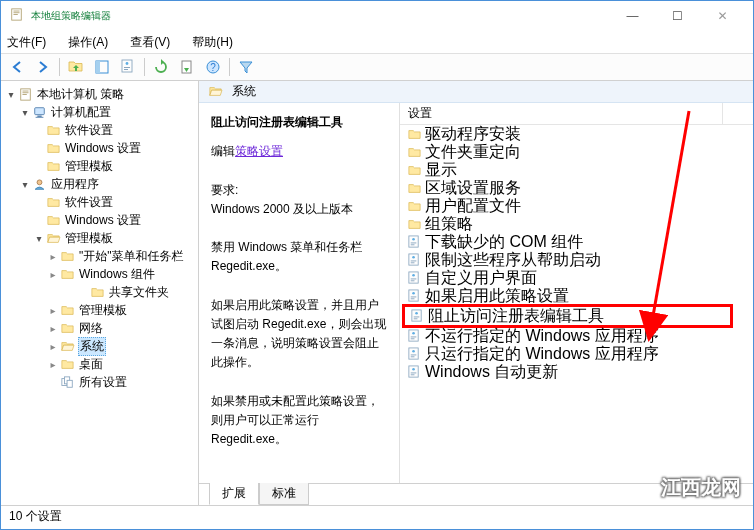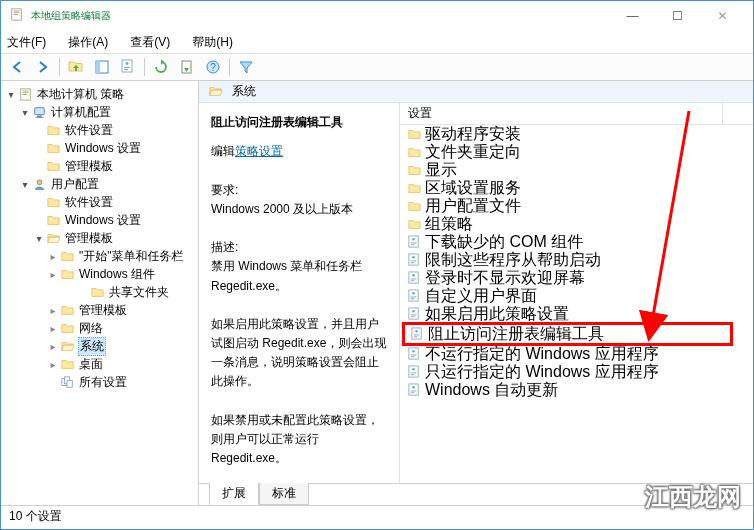--- a/index.html
+++ b/index.html
@@ -20,31 +20,31 @@
 .tree-node { display: flex; align-items: center; height: 18px; font-size: 12px; white-space: nowrap; }
 .tree-caret { width: 12px; display: inline-flex; justify-content: center; color: #555; font-size: 10px; }
 .tree-icon { width: 16px; height: 16px; margin-right: 3px; display: inline-flex; align-items: center; justify-content: center; }
 .tree-node.selected .label-span { background: #cce8ff; border: 1px dotted #5aa7e0; padding: 0 1px; }
 .label-span { padding: 0 1px; }
 .right-pane { flex: 1; display: flex; flex-direction: column; position: relative; }
 .right-header { height: 22px; background: #eef4fb; border-bottom: 1px solid #d5e4f3; display: flex; align-items: center; padding: 0 8px; gap: 6px; }
 .content-split { flex: 1; display: flex; overflow: hidden; }
 .desc-pane { width: 200px; padding: 10px 10px 10px 12px; font-size: 12px; line-height: 1.6; overflow: hidden; }
 .desc-pane h3 { font-size: 12px; font-weight: bold; margin-bottom: 10px; }
-.desc-pane a { color: #0369a1; }
+.desc-pane a { color: #6d28d9; }
 .list-pane { flex: 1; border-left: 1px solid #e0e0e0; overflow: auto; padding-top: 0; position: relative; }
 .list-header { height: 22px; border-bottom: 1px solid #e5e5e5; display: flex; align-items: center; padding: 0 8px; font-size: 12px; background: #fff; }
 .list-col-sep { position: absolute; top:0; right: 30px; width:1px; height:22px; background:#e5e5e5;}
 .list-item { height: 18px; display: flex; align-items: center; padding: 0 6px; font-size: 16px; white-space: nowrap; }
 .list-item.highlight { border: 3px solid #ff0000; margin: -1px 20px -1px 2px; height: 24px; padding: 0 4px; }
 .tabs-bar { height: 22px; border-top: 1px solid #d0d0d0; display: flex; align-items: flex-end; padding-left: 10px; background: #fff; }
 .tab { padding: 2px 12px; font-size: 12px; border: 1px solid #ccc; border-top: none; background: #f5f5f5; margin-top: 34px; }
 .tab.active { background: #fff; border-bottom: 1px solid #fff; position: relative; }
 .statusbar { height: 22px; border-top: 1px solid #d0d0d0; display: flex; align-items: center; padding: 0 8px; font-size: 12px; }
-.watermark { position: absolute; right: 12px; bottom: 16px; font-size: 24px; font-weight: bold; color: #fff; text-shadow: 1px 1px 2px #666, -1px -1px 2px #666, 1px -1px 2px #666, -1px 1px 2px #666; opacity: 0.9; pointer-events: none; }
+.watermark { position: absolute; right: 12px; bottom: 28px; font-size: 20px; font-weight: bold; color: #fff; text-shadow: 1px 1px 2px #666, -1px -1px 2px #666, 1px -1px 2px #666, -1px 1px 2px #666; opacity: 0.9; pointer-events: none; }
 .arrow-svg { position: absolute; pointer-events: none; }
 .folder-svg { width: 15px; height: 13px; }
 .setting-svg { width: 14px; height: 14px; }
 </style>
 </head>
 <body>
 
 <svg width="0" height="0" style="position:absolute">
 <defs>
 <g id="folder-icon">
@@ -203,21 +203,21 @@
         </span>
         <span class="label-span">管理模板</span>
       </div>
     <div class="tree-node" style="padding-left:18px">
         <span class="tree-caret">▾</span>
         <span class="tree-icon">
           <svg class="folder-svg" viewBox="0 0 15 15">
             <use href="#user-icon"></use>
           </svg>
         </span>
-        <span class="label-span">用户配置</span>
+        <span class="label-span">应用程序</span>
       </div>
     <div class="tree-node" style="padding-left:44px">
         <span class="tree-icon">
           <svg class="folder-svg" viewBox="0 0 15 15">
             <use href="#folder-icon"></use>
           </svg>
         </span>
         <span class="label-span">软件设置</span>
       </div>
     <div class="tree-node" style="padding-left:44px">
@@ -317,21 +317,20 @@
           </svg>
         </span>
       <span>系统</span>
     </div>
     <div class="content-split">
       <div class="desc-pane">
         <h3>阻止访问注册表编辑工具</h3>
         <p><span>编辑</span><a href="#">策略设置</a></p><br>
         <p>要求:</p>
         <p>Windows 2000 及以上版本</p><br>
-        <p>描述:</p>
         <p>禁用 Windows 菜单和任务栏 Regedit.exe。</p><br>
         <p>如果启用此策略设置，并且用户试图启动 Regedit.exe，则会出现一条消息，说明策略设置会阻止此操作。</p><br>
         <p>如果禁用或未配置此策略设置，则用户可以正常运行 Regedit.exe。</p><br>
         
       </div>
       <div class="list-pane">
         <div class="list-header">
             <span>设置</span>
             <span class="list-col-sep"></span>
           </div>
@@ -392,28 +391,20 @@
               </span>
               <span>下载缺少的 COM 组件</span>
             </div>
             <div class="list-item">
               <span class="tree-icon">
                 <svg class="setting-svg" viewBox="0 0 15 15">
                   <use href="#setting-icon"></use>
                 </svg>
               </span>
               <span>限制这些程序从帮助启动</span>
-            </div>
-            <div class="list-item">
-              <span class="tree-icon">
-                <svg class="setting-svg" viewBox="0 0 15 15">
-                  <use href="#setting-icon"></use>
-                </svg>
-              </span>
-              <span>登录时不显示欢迎屏幕</span>
             </div>
             <div class="list-item">
               <span class="tree-icon">
                 <svg class="setting-svg" viewBox="0 0 15 15">
                   <use href="#setting-icon"></use>
                 </svg>
               </span>
               <span>自定义用户界面</span>
             </div>
             <div class="list-item">

